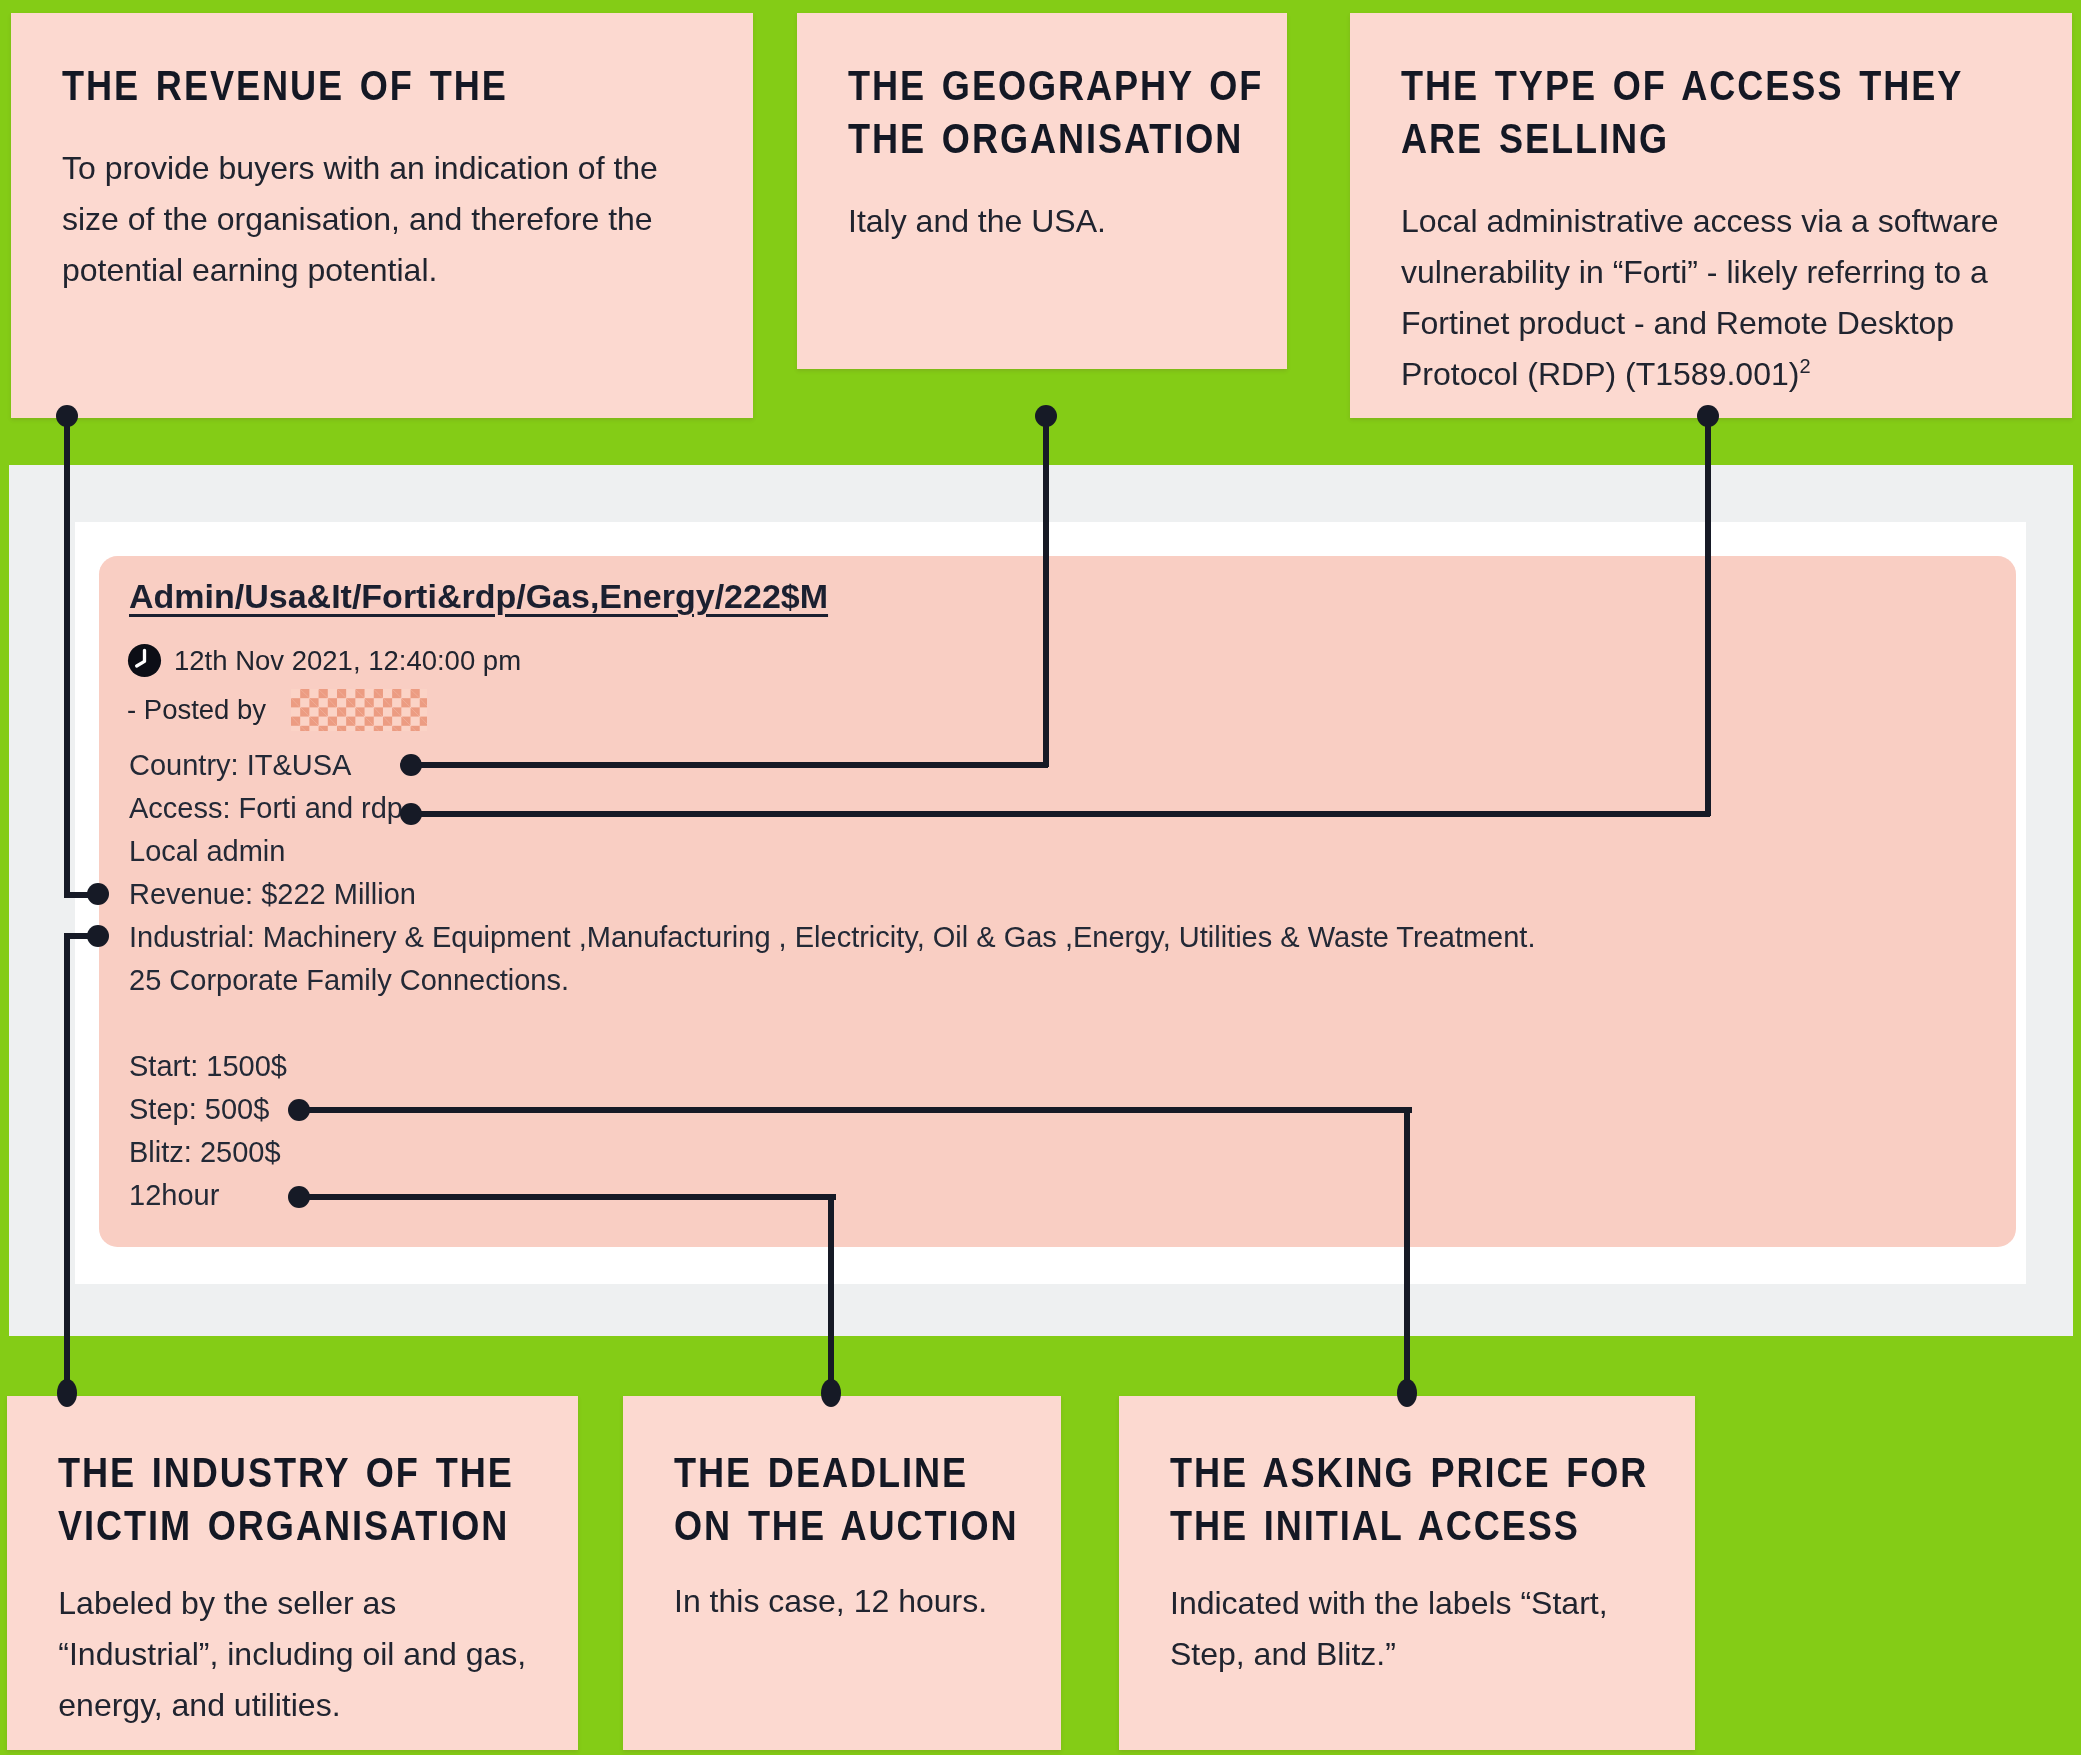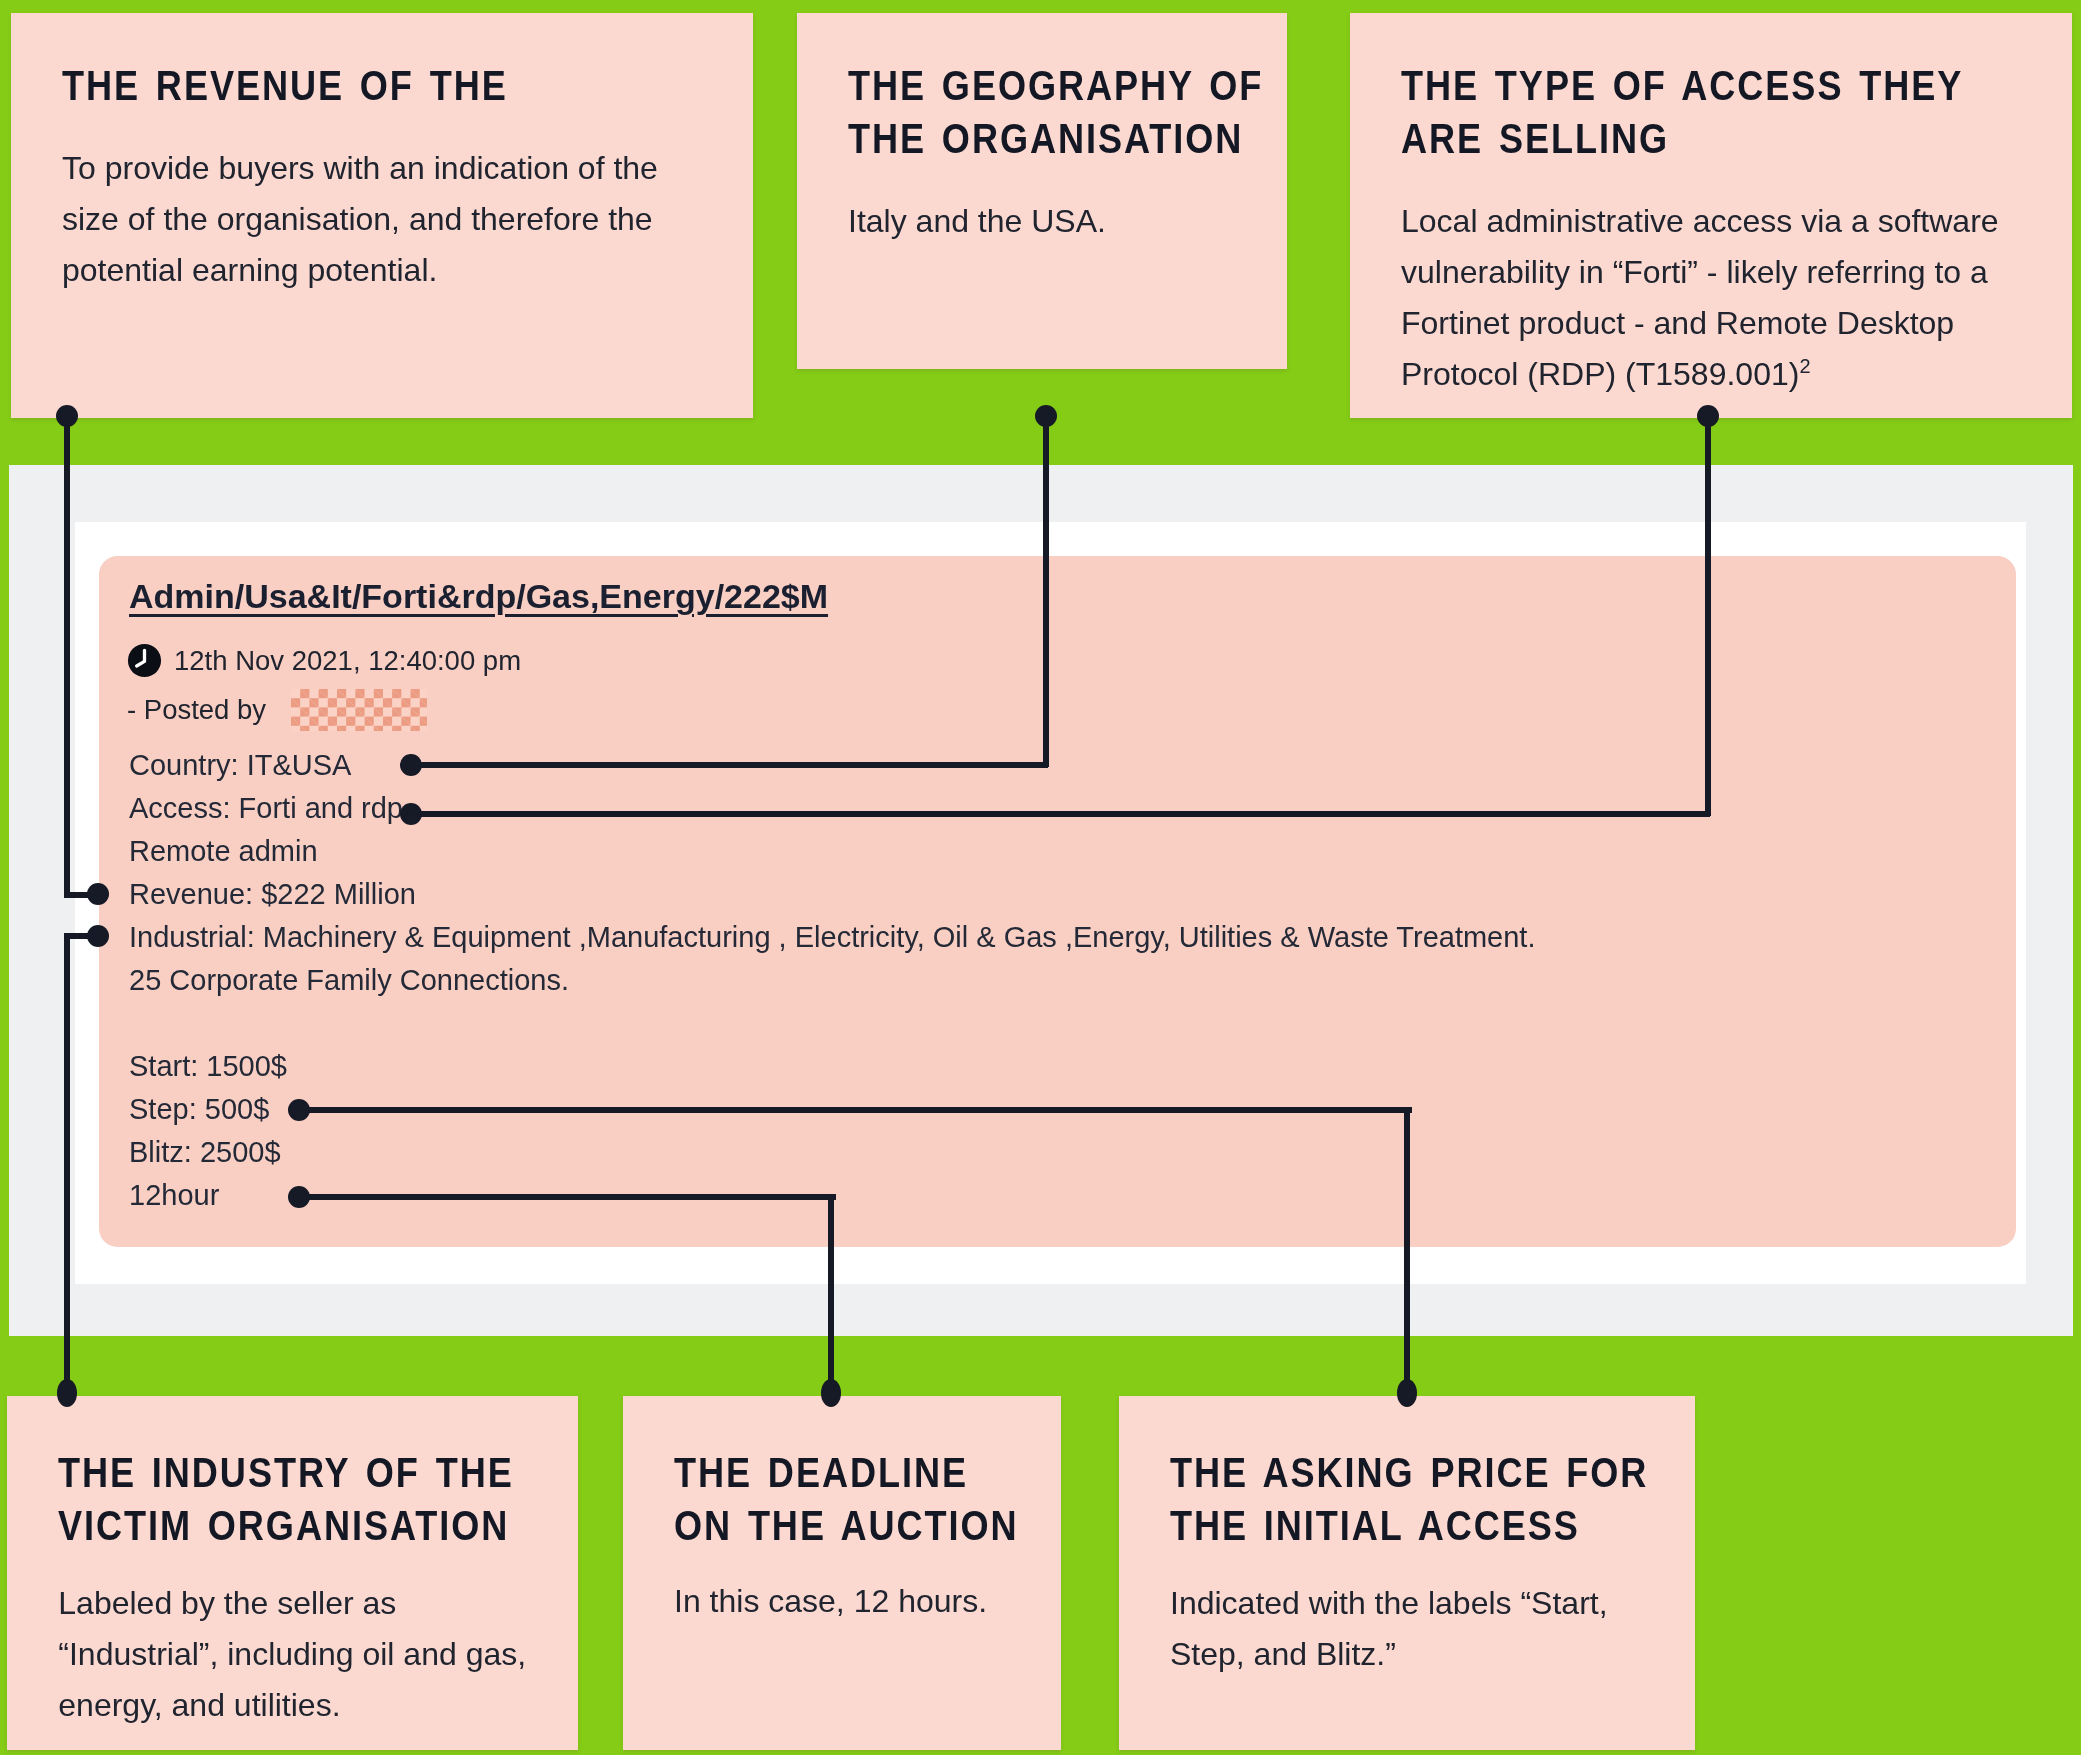--- a/index.html
+++ b/index.html
@@ -116,21 +116,21 @@
   </div>
 
   <div class="posted-row">
     <span>- Posted by</span>
     <span class="redacted"></span>
   </div>
 
   <div class="post-body">
     <div class="post-line">Country: IT&amp;USA</div>
     <div class="post-line">Access: Forti and rdp</div>
-    <div class="post-line">Remote admin</div>
+    <div class="post-line">Local admin</div>
     <div class="post-line">Revenue: $222 Million</div>
     <div class="post-line">Industrial: Machinery &amp; Equipment ,Manufacturing , Electricity, Oil &amp; Gas ,Energy, Utilities &amp; Waste Treatment.</div>
     <div class="post-line">25 Corporate Family Connections.</div>
     <div class="post-line"></div>
     <div class="post-line">Start: 1500$</div>
     <div class="post-line">Step: 500$</div>
     <div class="post-line">Blitz: 2500$</div>
     <div class="post-line">12hour</div>
   </div>
 

